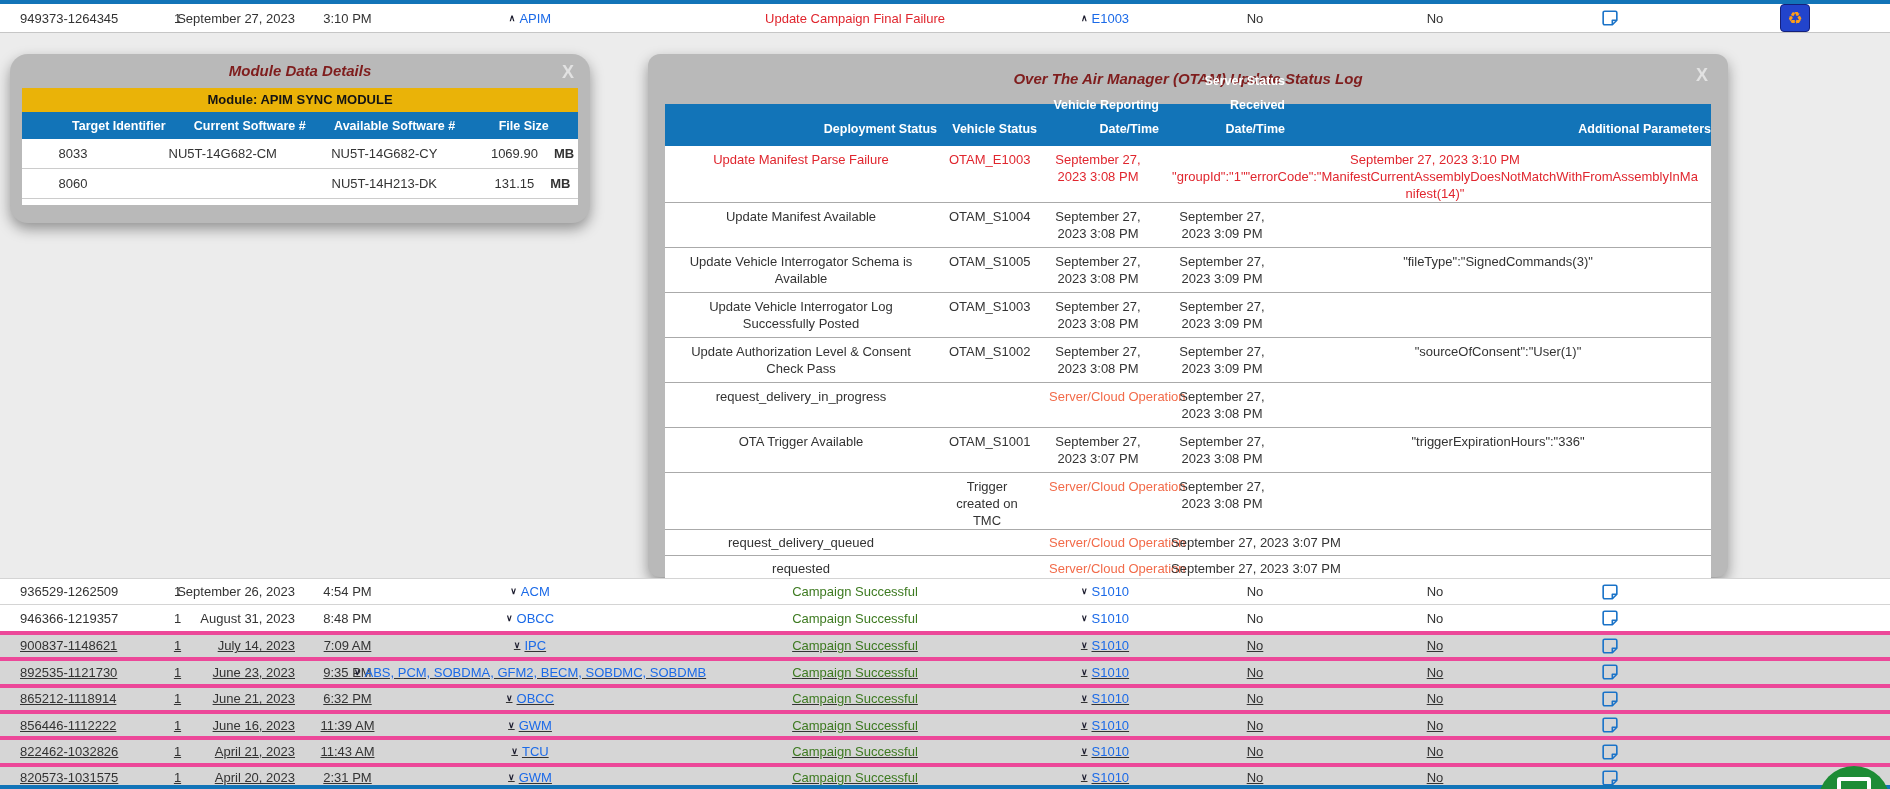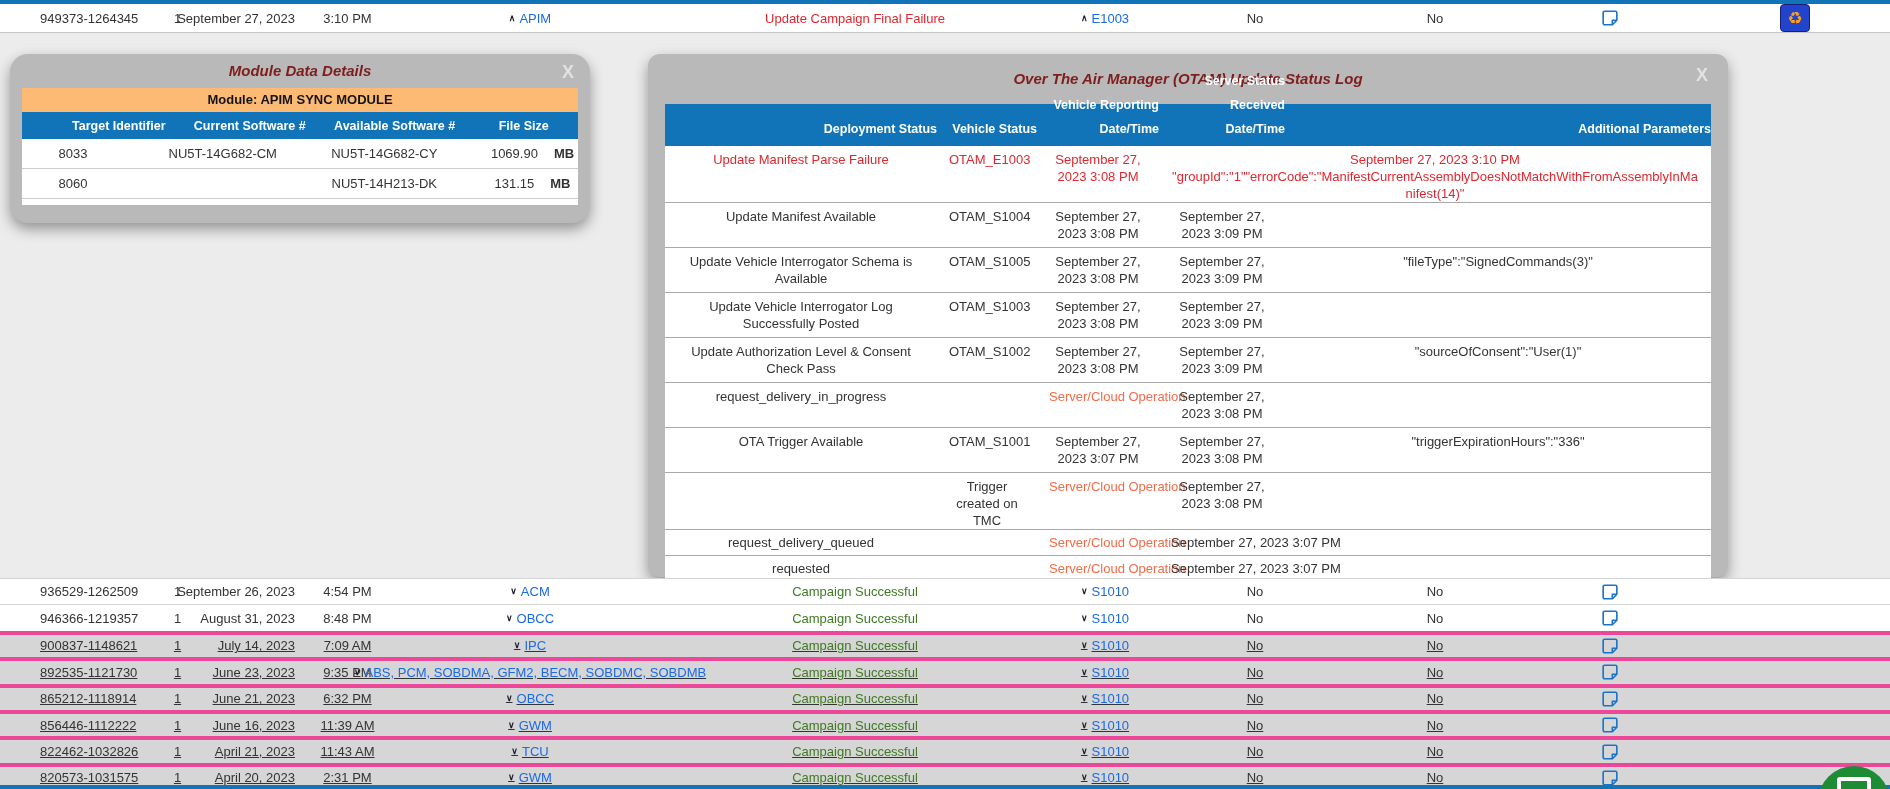--- a/index.html
+++ b/index.html
@@ -14,21 +14,21 @@
   .accent-top{top:0;} .accent-bottom{bottom:0;z-index:8;}
 
   
   .c-row{display:flex;align-items:center;font-size:13px;color:#333;box-sizing:border-box;}
   .c-row.top-row{position:absolute;top:4px;left:0;right:0;height:29px;background:#fff;border-bottom:1px solid #c6c6c6;}
   #bottom-rows{position:absolute;top:578px;left:0;right:0;}
   #bottom-rows .c-row{height:26.4px;}
   .c-row.plain{background:#fff;border-top:1px solid #d4d4d4;}
   .c-row.shade{background:var(--row_gray);border-top:4px solid #ec4899;text-decoration:underline;}
   .cell{display:flex;align-items:center;justify-content:center;box-sizing:border-box;white-space:nowrap;}
-  .cell.id{width:160px;justify-content:flex-start;padding-left:40px;}
+  .cell.id{width:160px;justify-content:flex-start;padding-left:20px;}
   .cell.qty{width:35px;}
   .cell.date{width:100px;justify-content:flex-end;}
   .cell.time{width:105px;}
   .cell.modules{width:260px;overflow:visible;}
   .cell.status{width:390px;text-align:center;}
   .cell.code{width:110px;}
   .cell.no1{width:190px;}
   .cell.no2{width:170px;}
   .cell.note{width:180px;}
   .cell.recycle{width:190px;}
@@ -44,21 +44,21 @@
   
   .dialog{position:absolute;background:var(--dialog_gray);border-radius:18px;box-shadow:0 6px 14px rgba(0,0,0,.38);}
   .dlg-title{text-align:center;font-weight:bold;color:#7f1d1d;font-style:italic;}
   .dlg-close{position:absolute;font-weight:bold;color:#e2e2e2;font-size:18px;cursor:pointer;line-height:1;}
 
   
   #module-dialog{left:10px;top:54px;width:580px;height:169px;}
   #module-dialog .dlg-title{font-size:15px;line-height:34px;height:34px;}
   #module-dialog .dlg-close{top:9px;right:16px;}
   .module-table{margin:0 12px;background:#fff;padding-bottom:6px;}
-  .module-subtitle{background:#fdba74;text-align:center;font-weight:bold;font-size:13px;height:24px;line-height:24px;color:#141414;}
+  .module-subtitle{background:#eab308;text-align:center;font-weight:bold;font-size:13px;height:24px;line-height:24px;color:#141414;}
   .m-header{display:flex;background:var(--header_blue);color:#fff;font-weight:bold;font-size:12.5px;height:27px;align-items:center;padding-left:36px;}
   .m-row{display:flex;height:29px;align-items:center;font-size:13px;border-bottom:1px solid #ccc;gap:40px;}
   .m-cell{box-sizing:border-box;text-align:center;}
   .m-c0{width:130px;} .m-c1{width:150px;} .m-c2{width:160px;} .m-c3{width:116px;}
   .m-size-unit{font-weight:bold;margin-left:16px;}
 
   
   #otam-dialog{left:648px;top:54px;width:1080px;height:523px;border-radius:12px;}
   #otam-dialog .dlg-title{font-size:15px;line-height:50px;height:50px;}
   #otam-dialog .dlg-close{top:12px;right:20px;}

